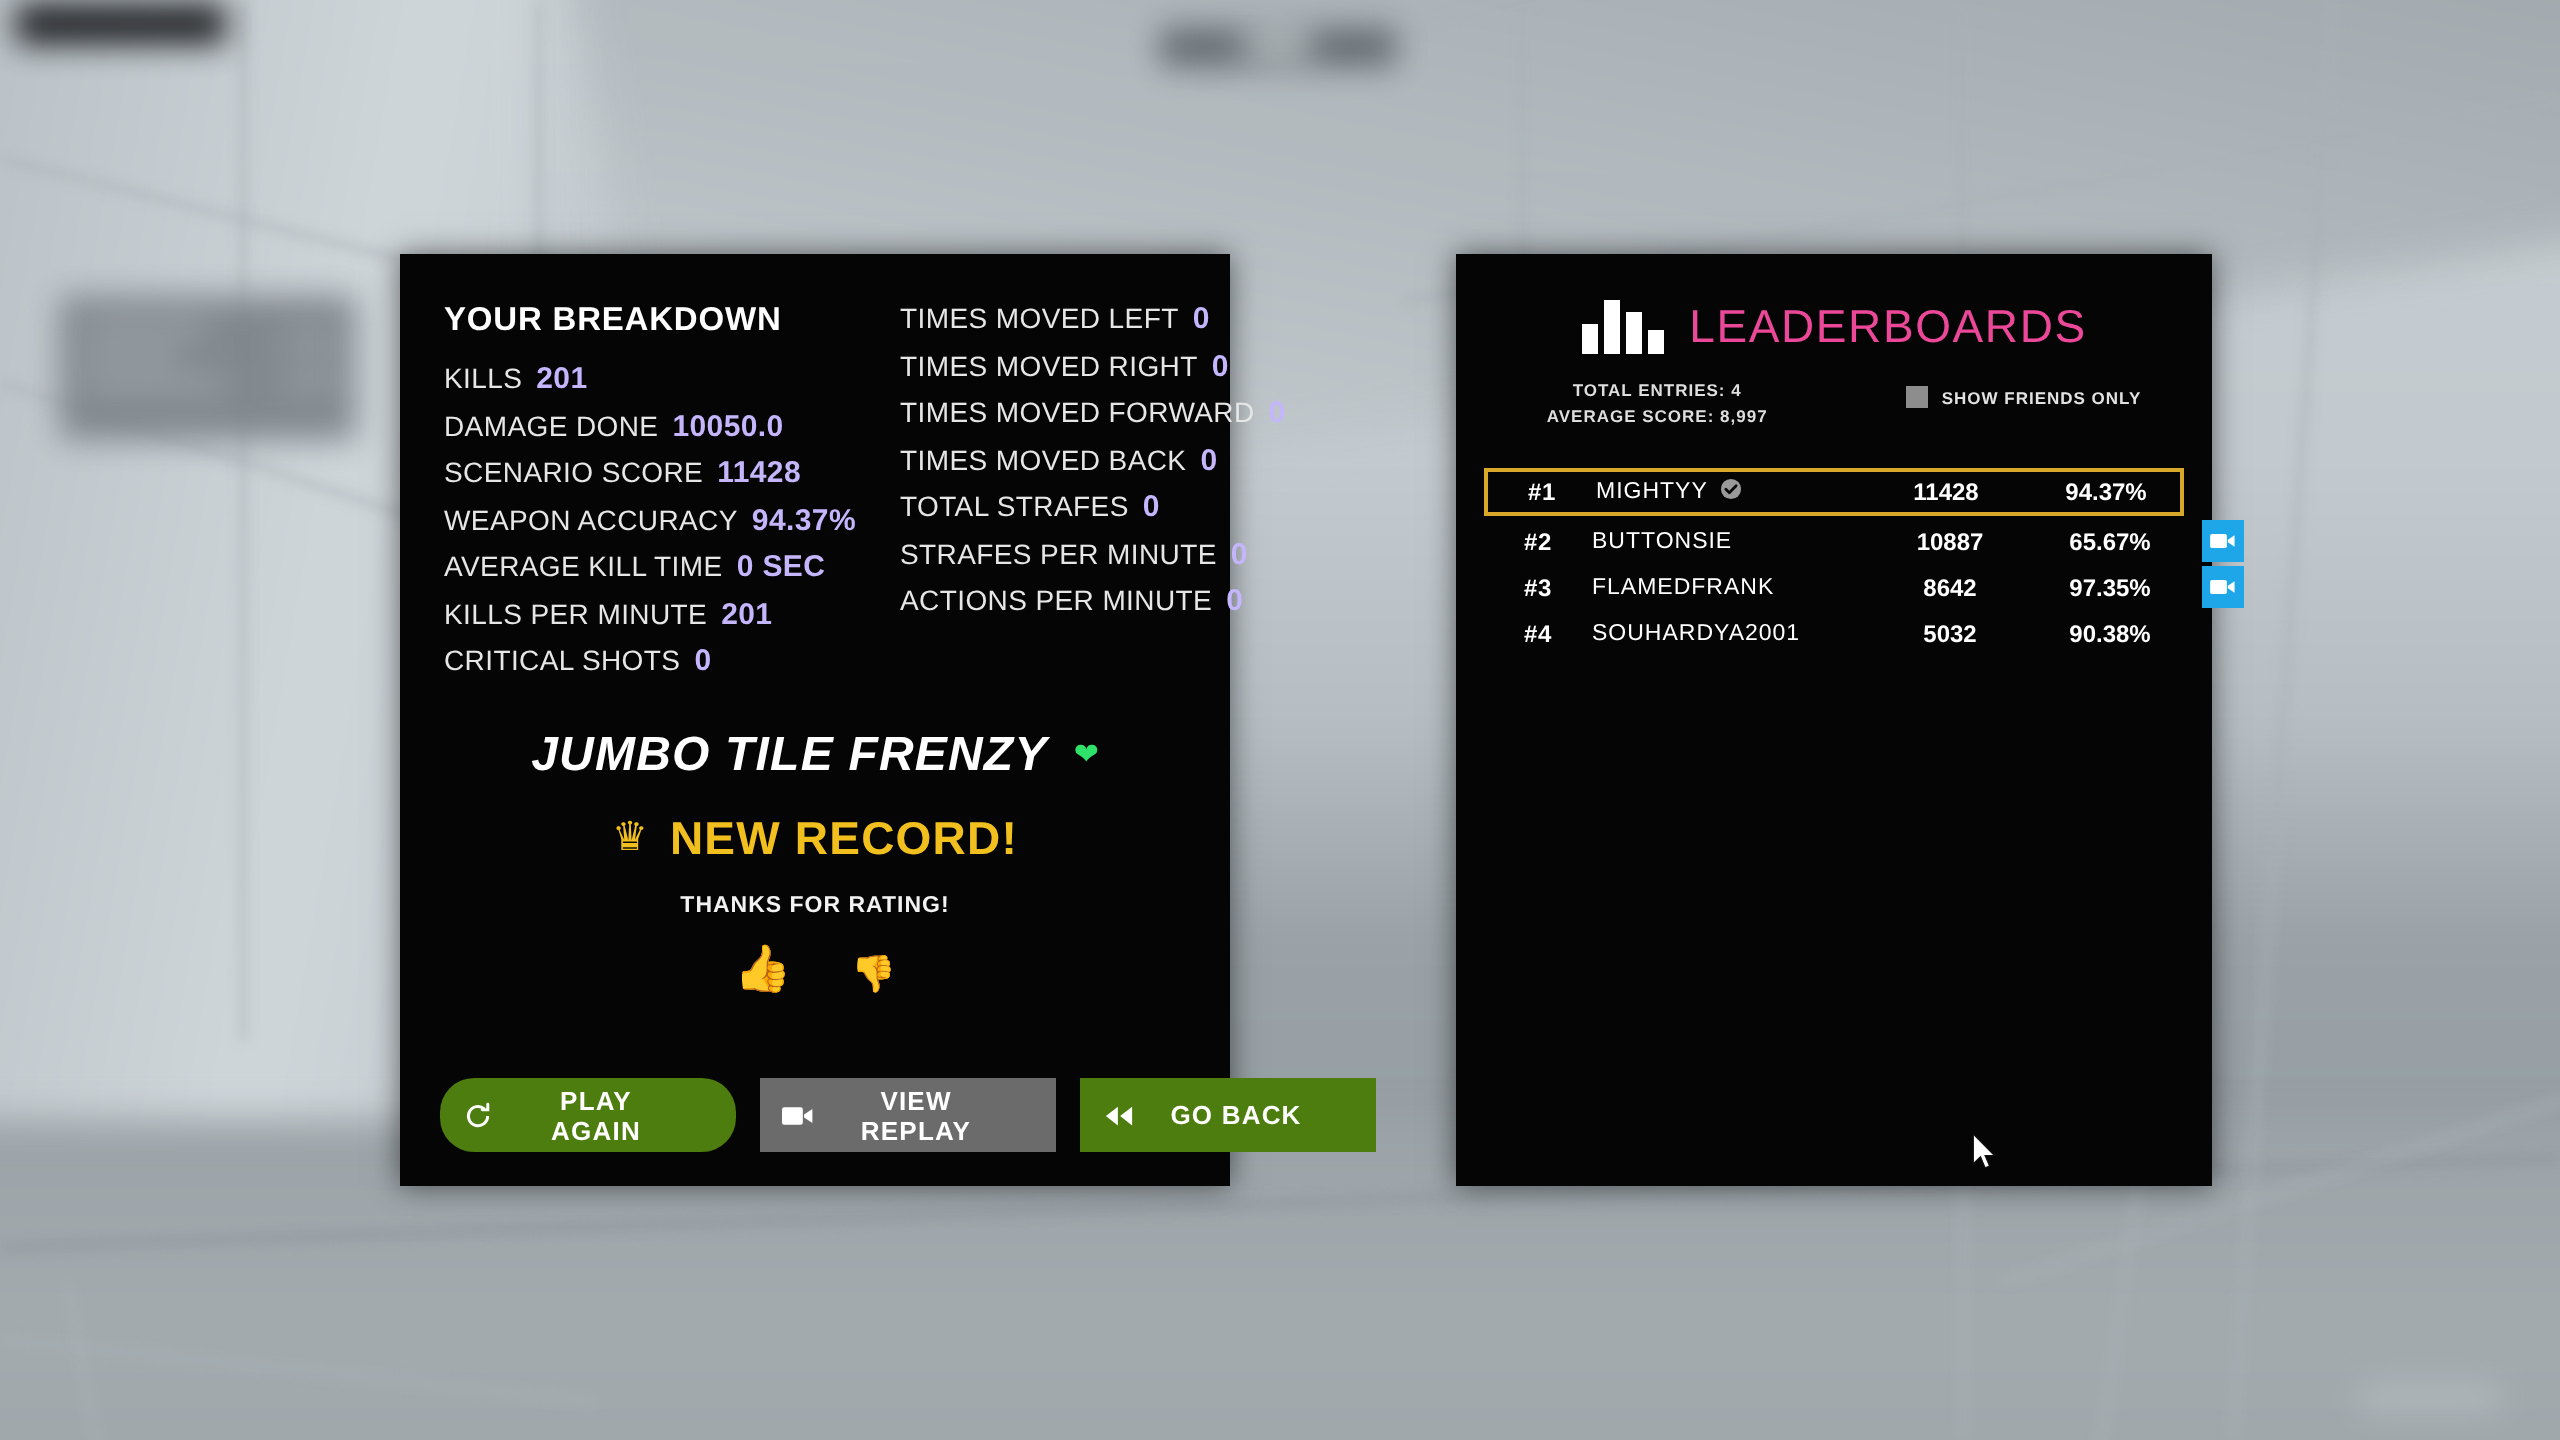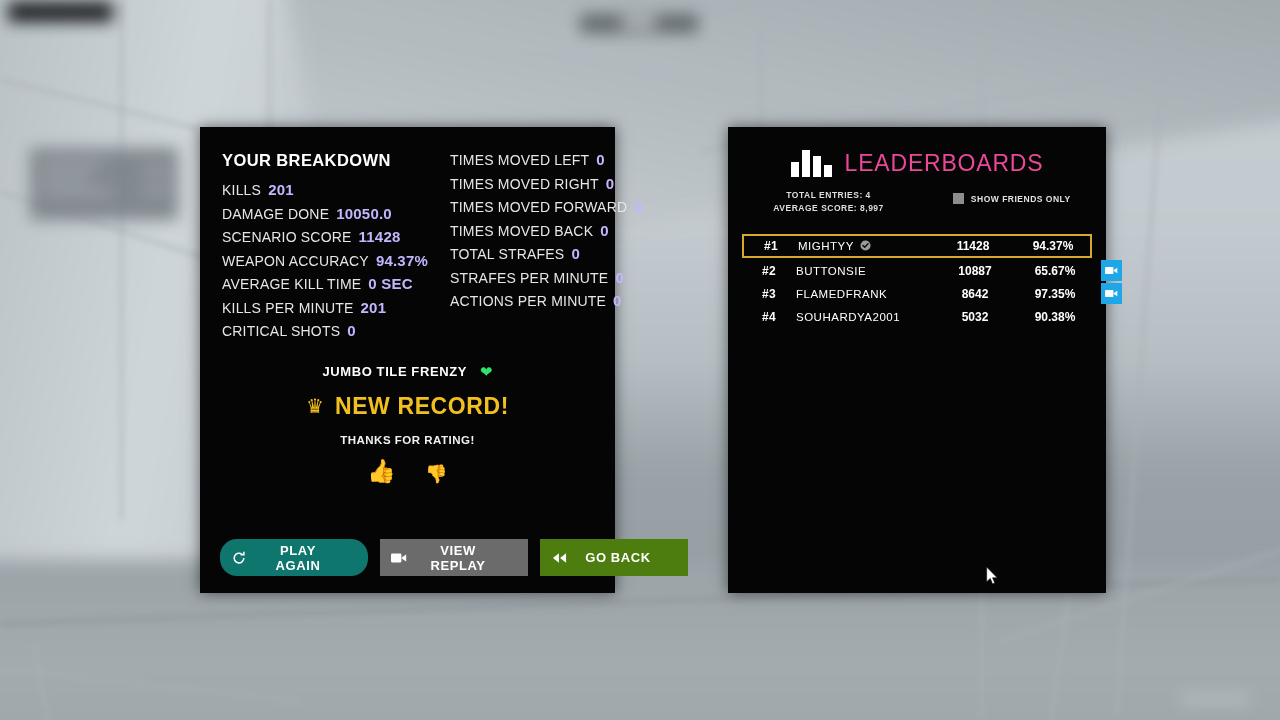--- a/index.html
+++ b/index.html
@@ -89,21 +89,21 @@
   .stat-value {
     color:#c4b5fd; font-size:15px; font-weight:bold; letter-spacing:.2px;
   }
 
   
   .scenario-line {
     margin-top:18px; text-align:center;
     display:flex; align-items:center; justify-content:center; gap:13px;
   }
   .scenario-name {
-    color:#fff; font-size:13px; font-weight:bold; 
+    color:#fff; font-size:24px; font-weight:bold; font-style:italic;
     letter-spacing:.6px;
   }
   .heart-icon { color:#2fe36a; font-size:15px; line-height:1; }
 
   .record-line {
     margin-top:14px; text-align:center;
     display:flex; align-items:center; justify-content:center; gap:11px;
   }
   .crown-icon { font-size:20px; color:#f2c01e; line-height:1; }
   .record-text {
@@ -129,21 +129,21 @@
   .btn {
     height:37px; display:flex; align-items:center; gap:0;
     color:#fff; font-size:13px; font-weight:bold; letter-spacing:.6px;
     cursor:pointer; border:none; position:relative;
   }
   .btn .bicon {
     width:38px; display:flex; align-items:center; justify-content:center;
     font-size:14px; line-height:1;
   }
   .btn .blabel { flex:1; text-align:center; padding-right:30px; }
-  #btn-play-again { width:148px; background:#0f766e;border-radius:17px; }
+  #btn-play-again { width:148px; background:#4d7c0f;border-radius:17px; }
   #btn-view-replay{ width:148px; background:#6b6b6b; }
   #btn-go-back    { width:148px; background:#4d7c0f; }
 
   svg.ic { display:block; }
 
   
   .lb-head {
     display:flex; align-items:center; justify-content:center;
     gap:13px; padding-top:22px;
   }

